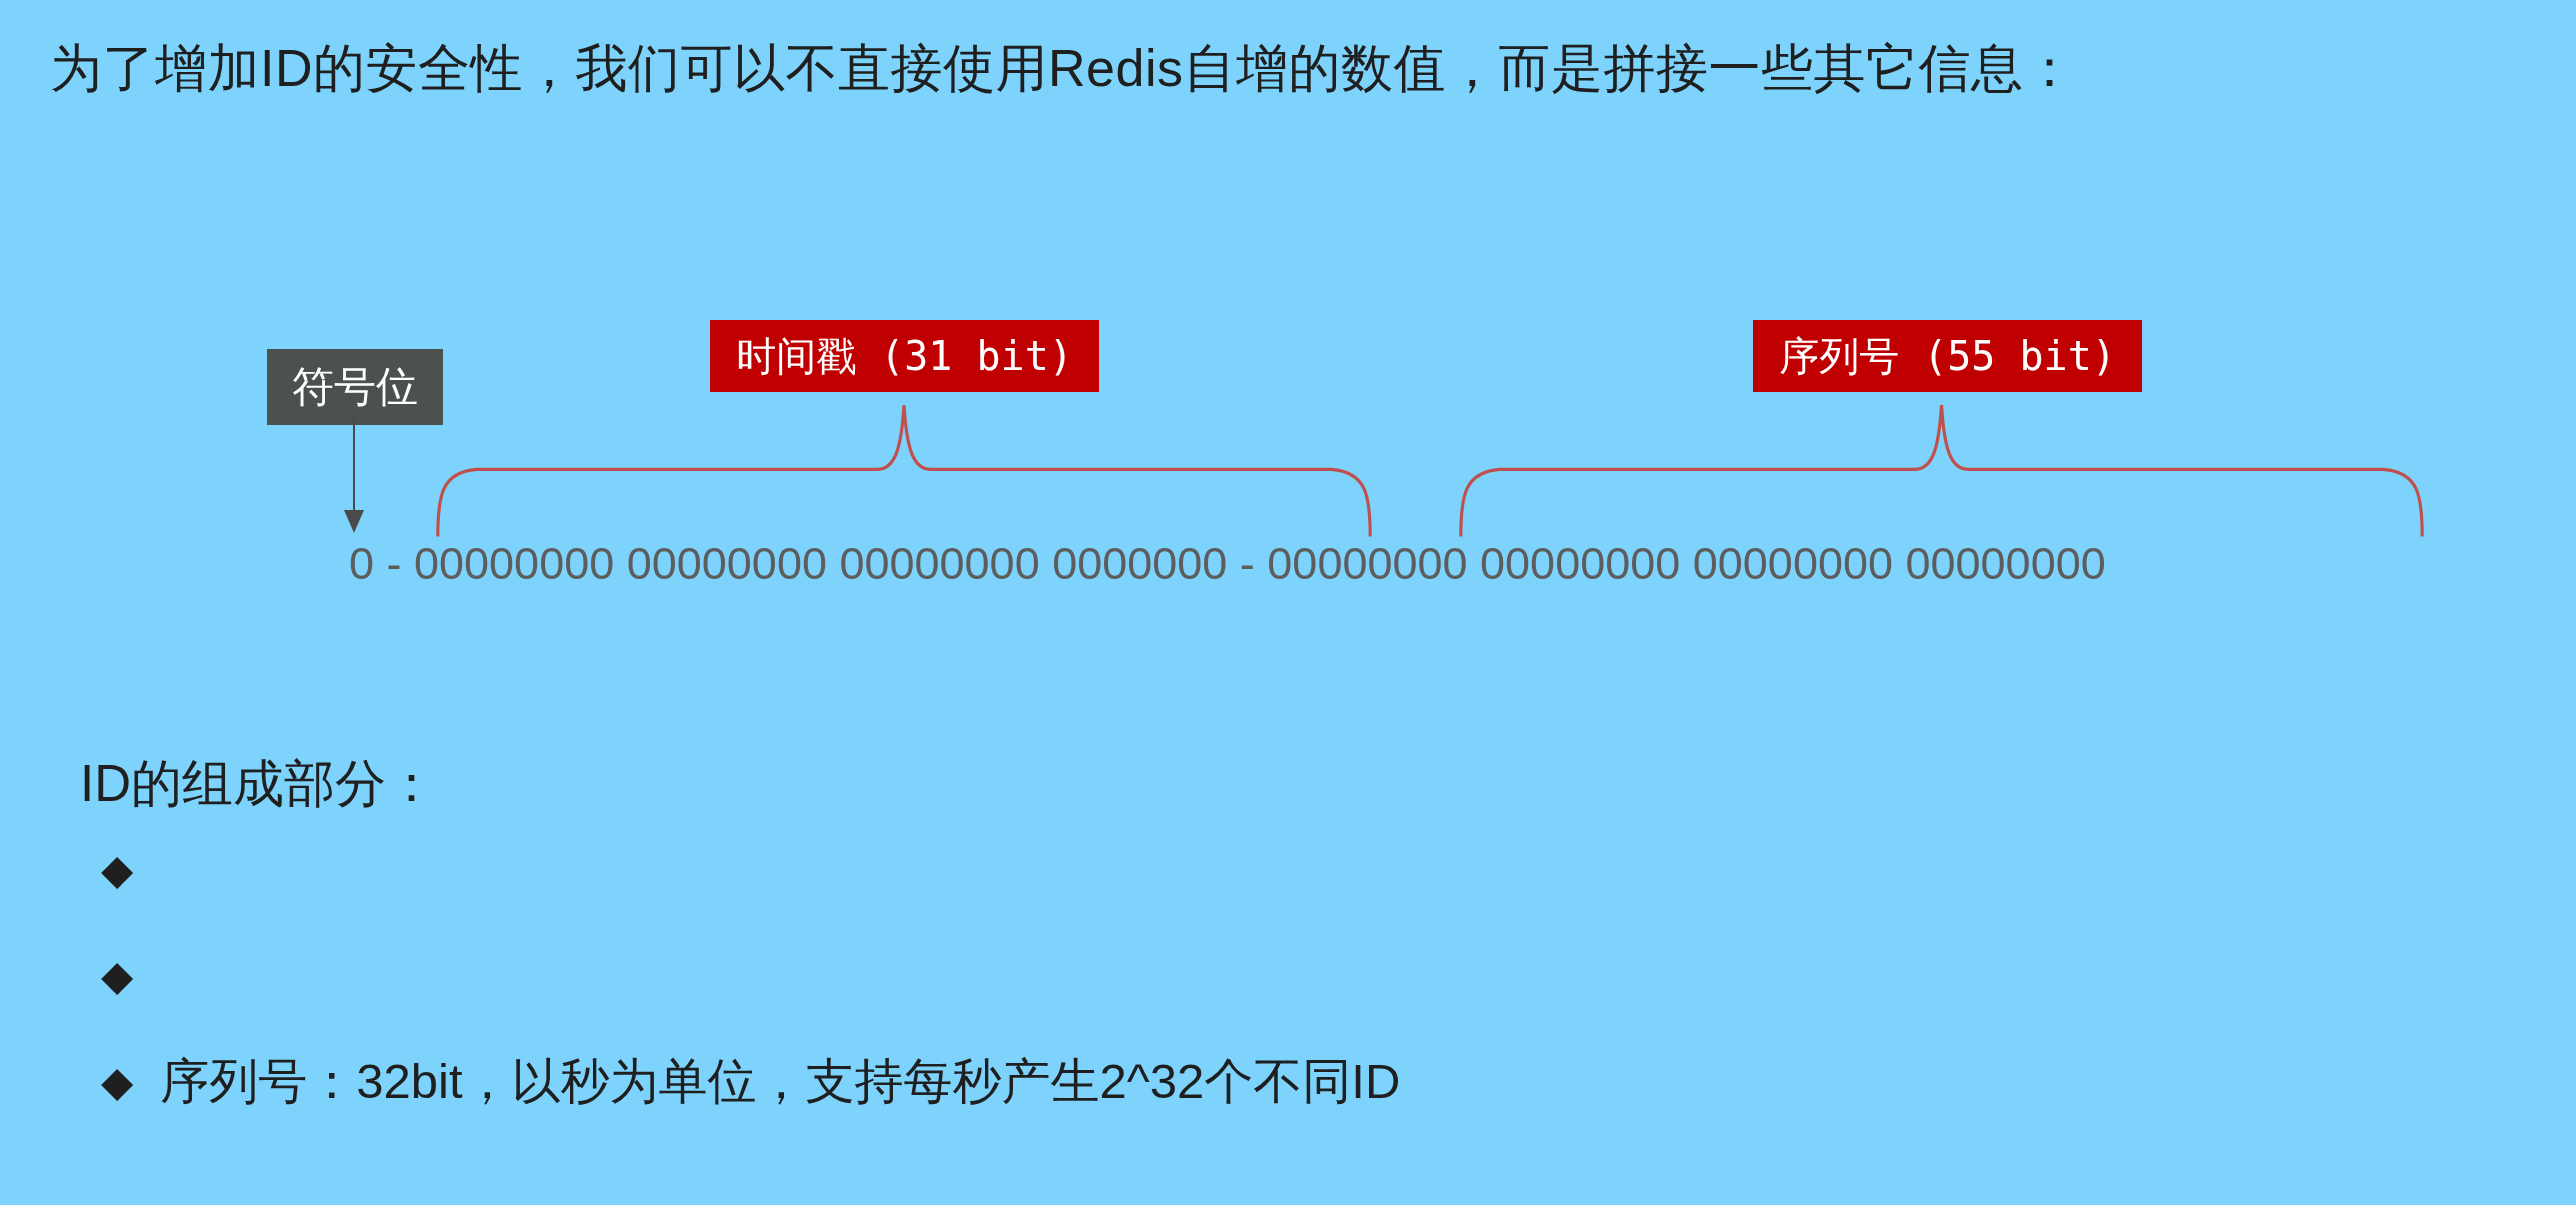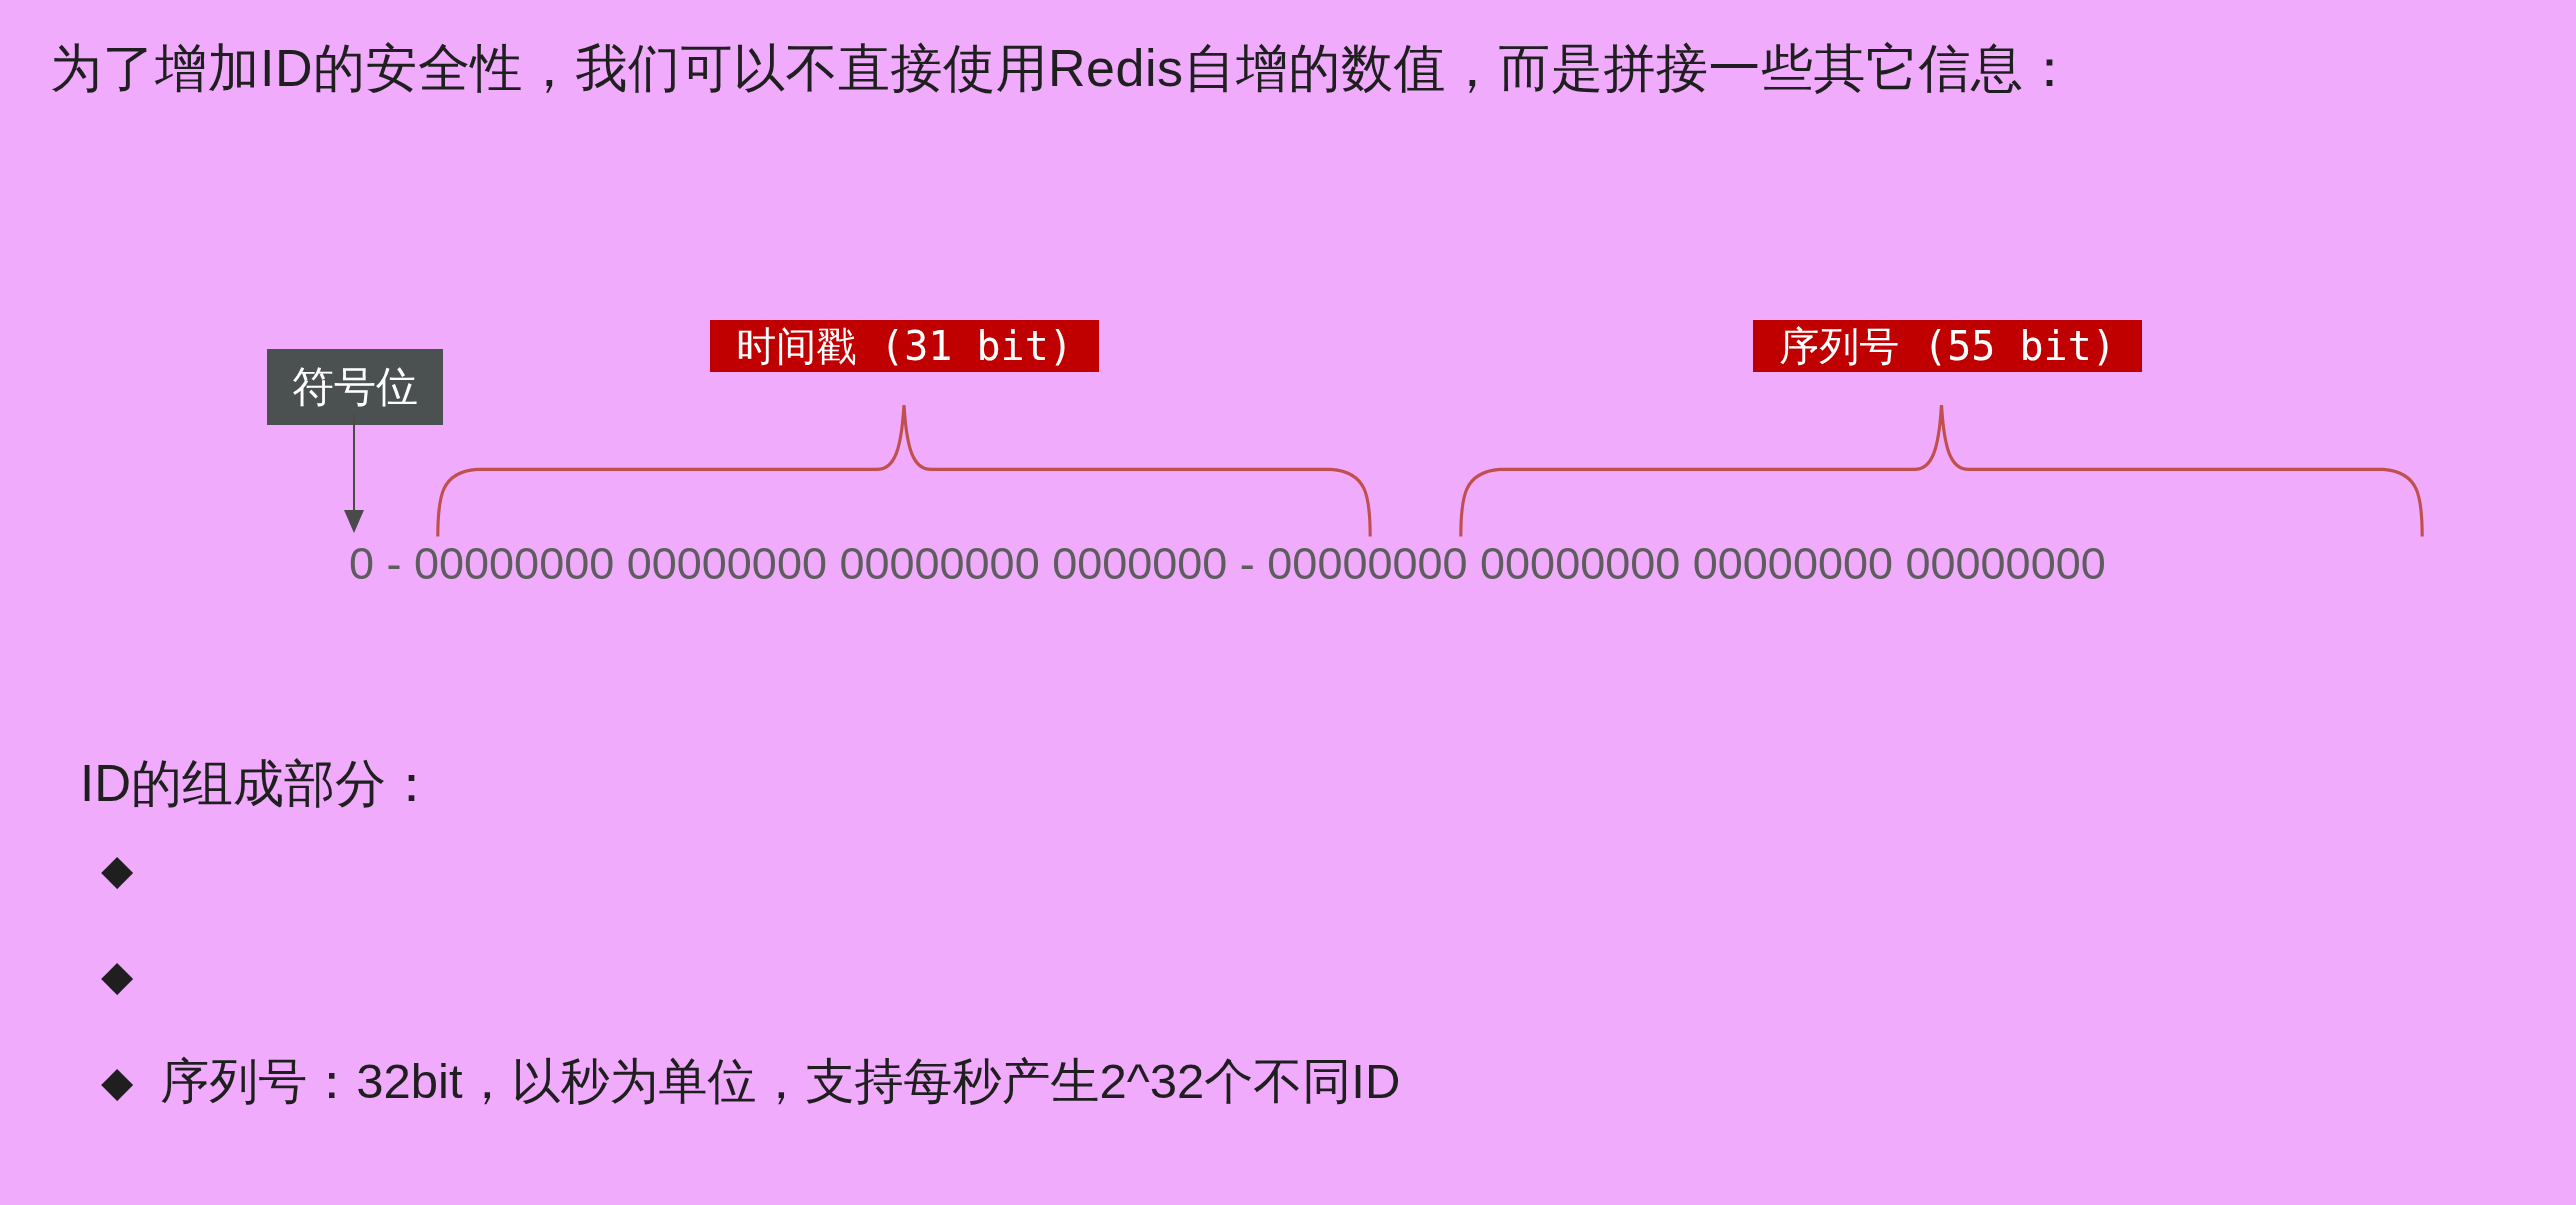--- a/index.html
+++ b/index.html
@@ -1,33 +1,33 @@
 <!DOCTYPE html>
 <html style="--label_red: #c00000; --sign_gray: #4b5150; --brace_red: #c0504d; --binary_gray: #5d5d5d; --arrow_gray: #4a4a4a;font-size:14.5px"><head>
 <meta charset="utf-8">
 <style>
   html,body{margin:0;padding:0;background:#fff;}
   .slide{
-    position:relative;width:2576px;height:1206px;background:#f0abfc;overflow:hidden;
+    position:relative;width:2576px;height:1206px;background:#7dd3fc;overflow:hidden;
     font-family:"Liberation Sans",sans-serif;color:#1f1f1f;
   }
   .title{
     position:absolute;left:50px;top:36px;
     font-size:52px;line-height:1.25;letter-spacing:0.5px;color:#1f1f1f;
   }
   
   .sign-box{
     position:absolute;left:267px;top:333px;width:176px;height:76px;
     background:var(--sign_gray,#4b5150);color:#ffffff;
     display:flex;align-items:center;justify-content:center;
     font-size:42px;
     margin-top:16px;
   }
   .label-box{
-    position:absolute;top:320px;height:52px;
+    position:absolute;top:320px;height:72px;
     background:var(--label_red,#c00000);color:#ffffff;
     display:flex;align-items:center;justify-content:center;
     font-family:"DejaVu Sans Mono","Liberation Sans",monospace;
     font-size:40px;white-space:pre;text-align:right;
   }
   .ts-box{left:710px;width:389px;}
   .seq-box{left:1753px;width:389px;}
   .arrow{position:absolute;left:344px;top:414px;width:20px;height:121px;}
   .arrow-line{position:absolute;left:8.6px;top:0;width:2.7px;height:96px;background:var(--arrow_gray,#4a4a4a);}
   .arrow-head{

